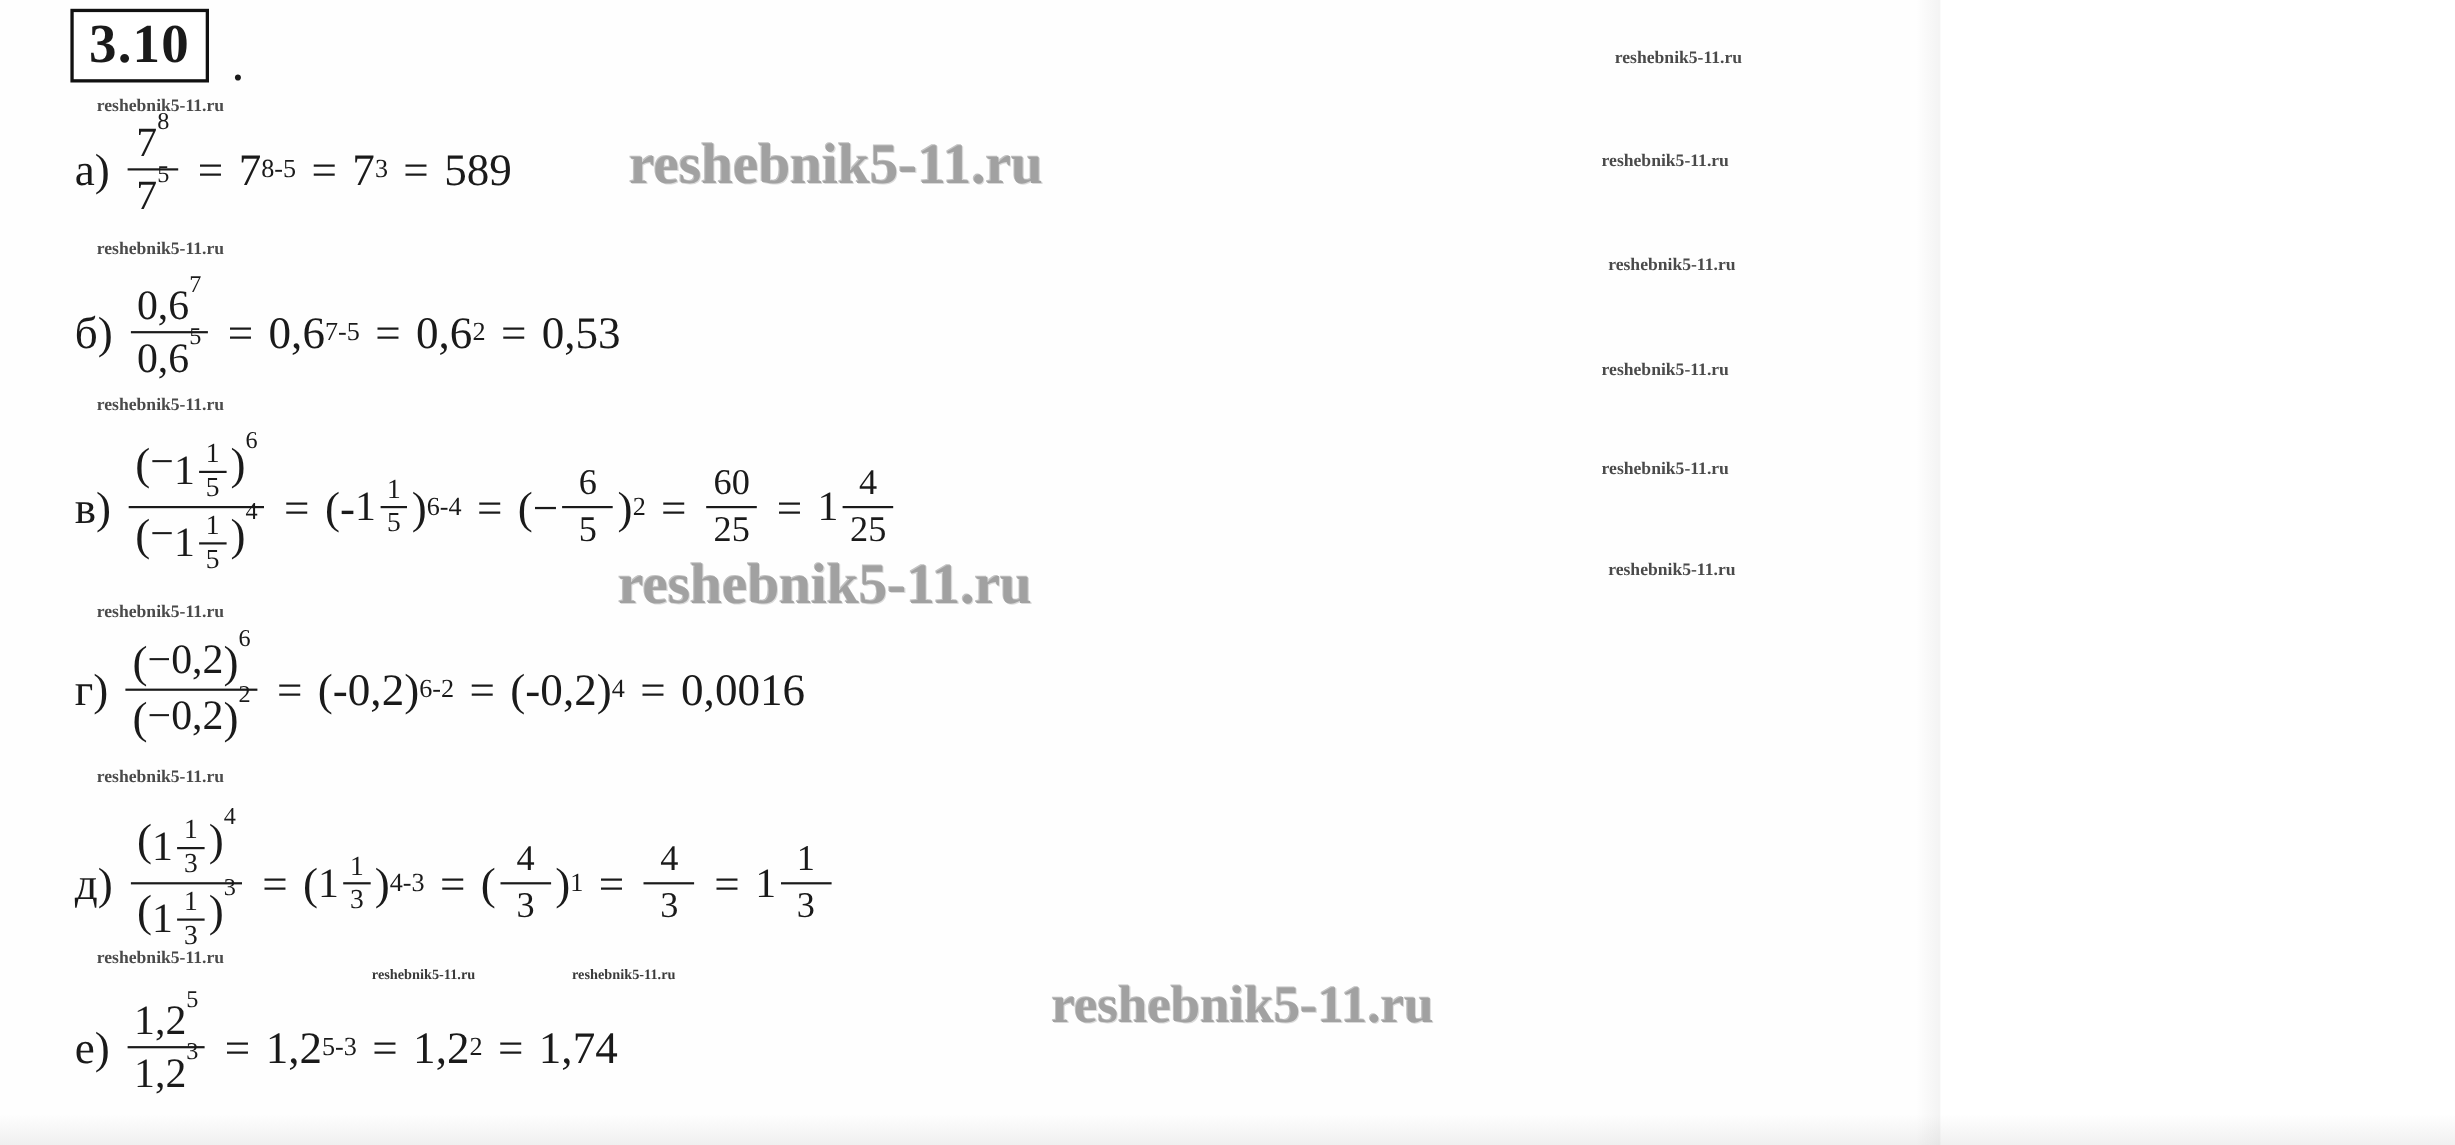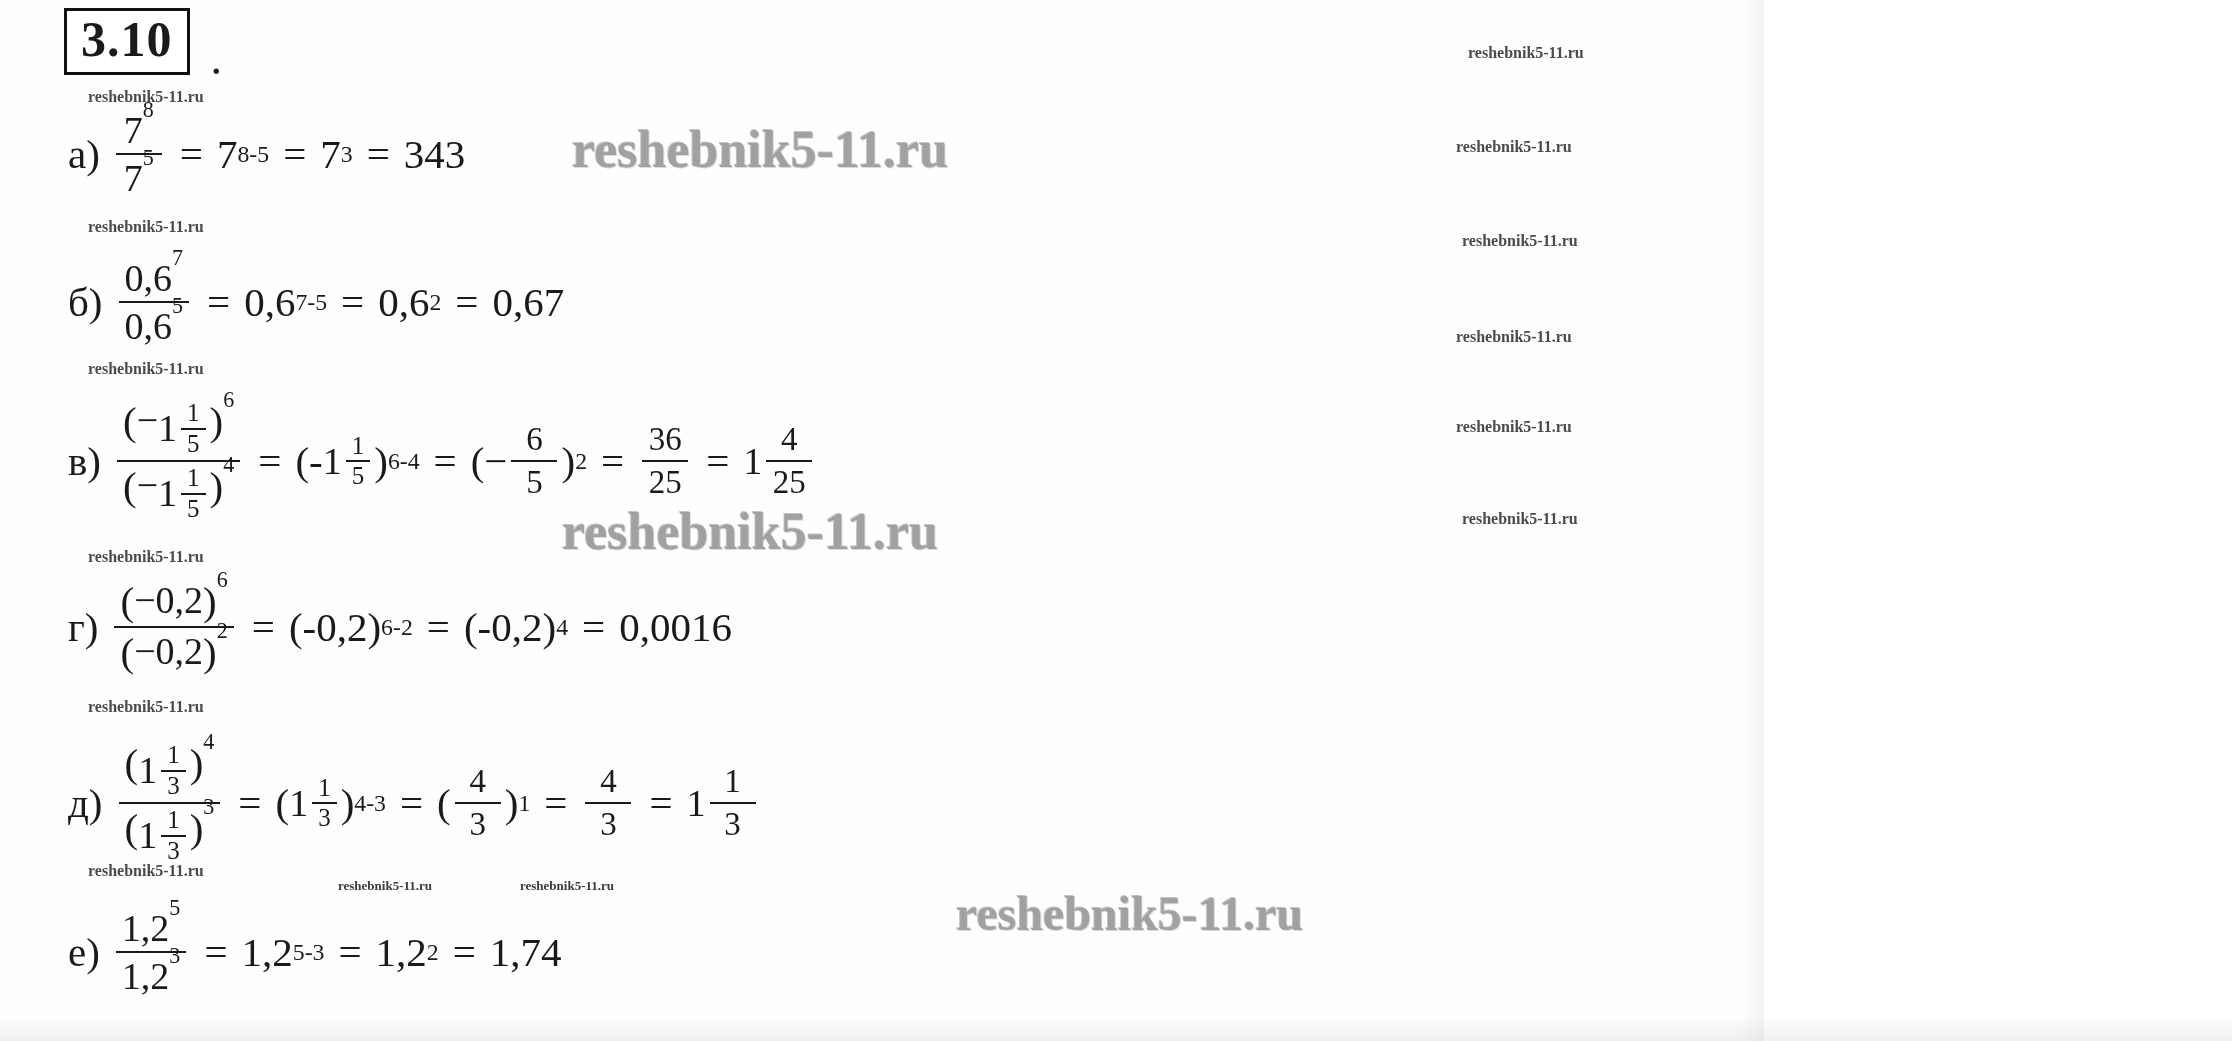--- a/index.html
+++ b/index.html
@@ -167,21 +167,21 @@
           <sup class="exp">5</sup>
         </span>
     </span>
     <span class="op">=</span>
     <span class="plain">7</span>
       <sup class="exp">8-5</sup>
     <span class="op">=</span>
     <span class="plain">7</span>
       <sup class="exp">3</sup>
     <span class="op">=</span>
-    <span class="plain">343</span>
+    <span class="plain">589</span>
   </div>
 
   <div class="math-line" style="left:68px; top:258px;">
     <span class="label">б)</span>
     <span class="frac">
       <span class="num">
           <span>0,6</span>
           <sup class="exp">7</sup>
         </span>
       <span class="bar"></span>
@@ -190,21 +190,21 @@
           <sup class="exp">5</sup>
         </span>
     </span>
     <span class="op">=</span>
     <span class="plain">0,6</span>
       <sup class="exp">7-5</sup>
     <span class="op">=</span>
     <span class="plain">0,6</span>
       <sup class="exp">2</sup>
     <span class="op">=</span>
-    <span class="plain">0,67</span>
+    <span class="plain">0,53</span>
   </div>
 
   <div class="math-line" style="left:68px; top:400px;">
     <span class="label">в)</span>
 
     <span class="frac">
       <span class="num">
         <span class="paren">(</span>
           <span>−</span>
           <span class="mixed">
@@ -258,21 +258,21 @@
         <span class="num">6</span>
         <span class="bar"></span>
         <span class="den">5</span>
       </span>
       <span class="plain">)</span>
       <sup class="exp">2</sup>
 
     <span class="op">=</span>
 
     <span class="frac small">
-        <span class="num">36</span>
+        <span class="num">60</span>
         <span class="bar"></span>
         <span class="den">25</span>
       </span>
 
     <span class="op">=</span>
 
     <span class="mixed">
         <span class="whole">1</span>
         <span class="frac small">
           <span class="num">4</span>

